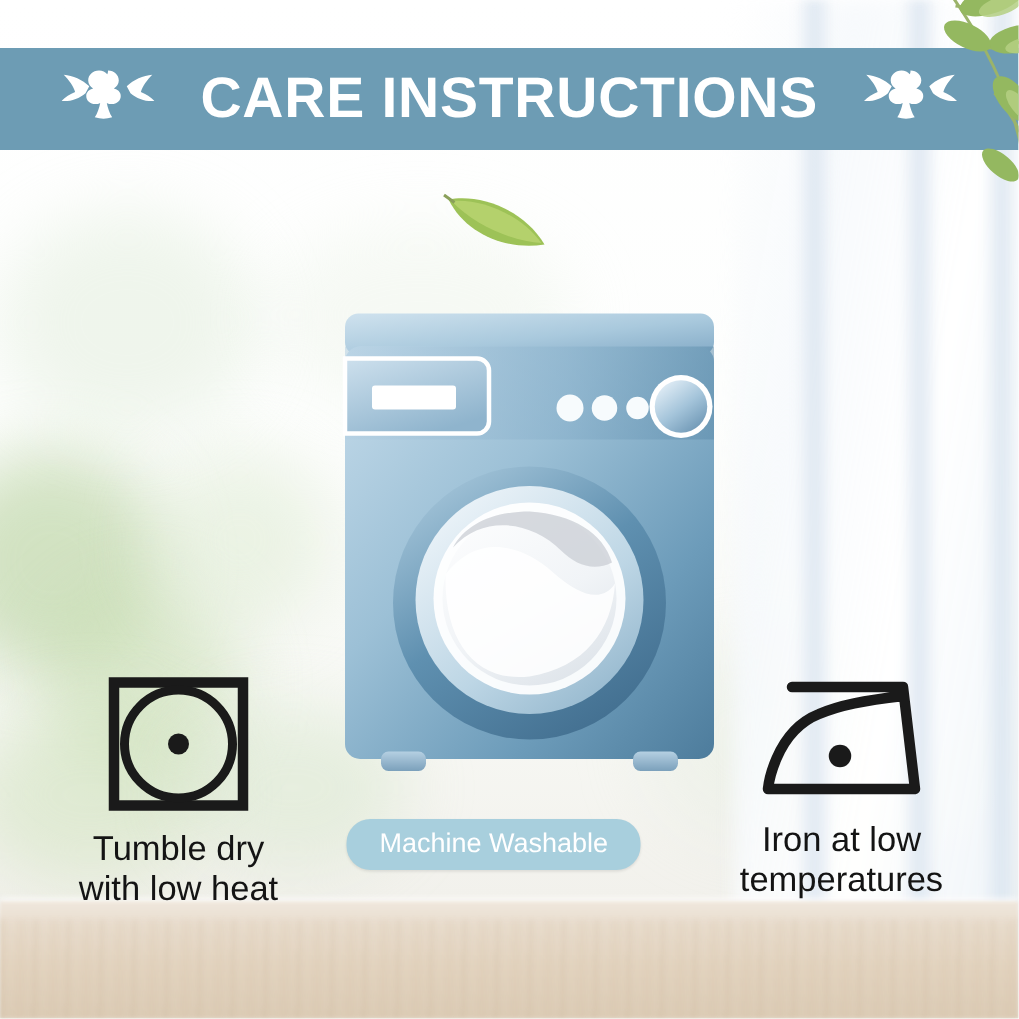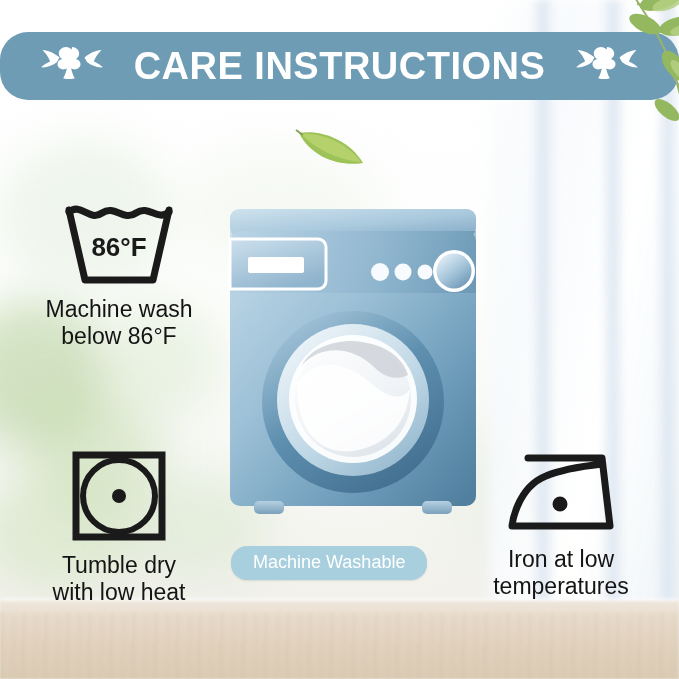--- a/index.html
+++ b/index.html
@@ -48,21 +48,21 @@
     position:absolute; left:0; right:0; bottom:0; height:66px;
     background:repeating-linear-gradient(91deg, rgba(190,165,135,.16) 0px, rgba(190,165,135,0) 7px, rgba(205,180,150,.12) 14px, rgba(190,165,135,0) 22px);
     filter:blur(1.4px);
   }
 
   
   .banner {
     position:absolute; left:0; top:32px; width:679px; height:68px;
     background:#6d9cb4;
     display:flex; align-items:center; justify-content:center;
-    gap:31px; z-index:6;border-radius:28px;
+    gap:31px; z-index:6;
   }
   .banner-title {
     color:#ffffff; font-size:38px; font-weight:bold; letter-spacing:.5px;
     white-space:nowrap;
   }
   .fleur { flex:0 0 auto; }
 
   
   .leafdeco { position:absolute; z-index:7; pointer-events:none; }
 
@@ -238,29 +238,20 @@
 
     <path d="M75 178 C96 150, 126 158, 146 176 C166 194, 180 196, 188 184
              C186 215, 168 240, 131 246 C96 250, 74 224, 75 178 Z" fill="#ffffff" opacity=".85"></path>
     <path d="M80 160 C100 138, 132 142, 152 162 C162 172, 174 176, 186 170
              C180 150, 160 138, 131 136 C106 136, 88 145, 80 160 Z" fill="#c9ced4" opacity=".75"></path>
 
     <rect x="32" y="296" width="30" height="13" rx="5" fill="url(#footG)"></rect>
     <rect x="200" y="296" width="30" height="13" rx="5" fill="url(#footG)"></rect>
   </svg>
 
-  <div class="cell" id="cell-wash">
-    <svg class="glyph" width="116" height="92" viewBox="0 0 116 92">
-      <path d="M8 14 L24 84 H92 L108 14" fill="none" stroke="#1a1a1a" stroke-width="7" stroke-linejoin="round" stroke-linecap="round"></path>
-      <path d="M8 16 C20 6, 28 26, 41 17 C54 8, 62 26, 75 17 C88 8, 96 26, 108 16" fill="none" stroke="#1a1a1a" stroke-width="7" stroke-linecap="round"></path>
-      <text x="58" y="60" text-anchor="middle" font-family="Liberation Sans, sans-serif" font-size="26" font-weight="bold" fill="#1a1a1a">86°F</text>
-    </svg>
-    <div class="cap">Machine wash
-below 86°F</div>
-  </div>
 
 
   <div class="cell" id="cell-dry">
     <svg class="glyph" width="100" height="96" viewBox="0 0 100 96">
       <rect x="7" y="7" width="86" height="82" fill="none" stroke="#1a1a1a" stroke-width="7"></rect>
       <circle cx="50" cy="48" r="36" fill="none" stroke="#1a1a1a" stroke-width="6"></circle>
       <circle cx="50" cy="48" r="7" fill="#1a1a1a"></circle>
     </svg>
     <div class="cap">Tumble dry
 with low heat</div>

